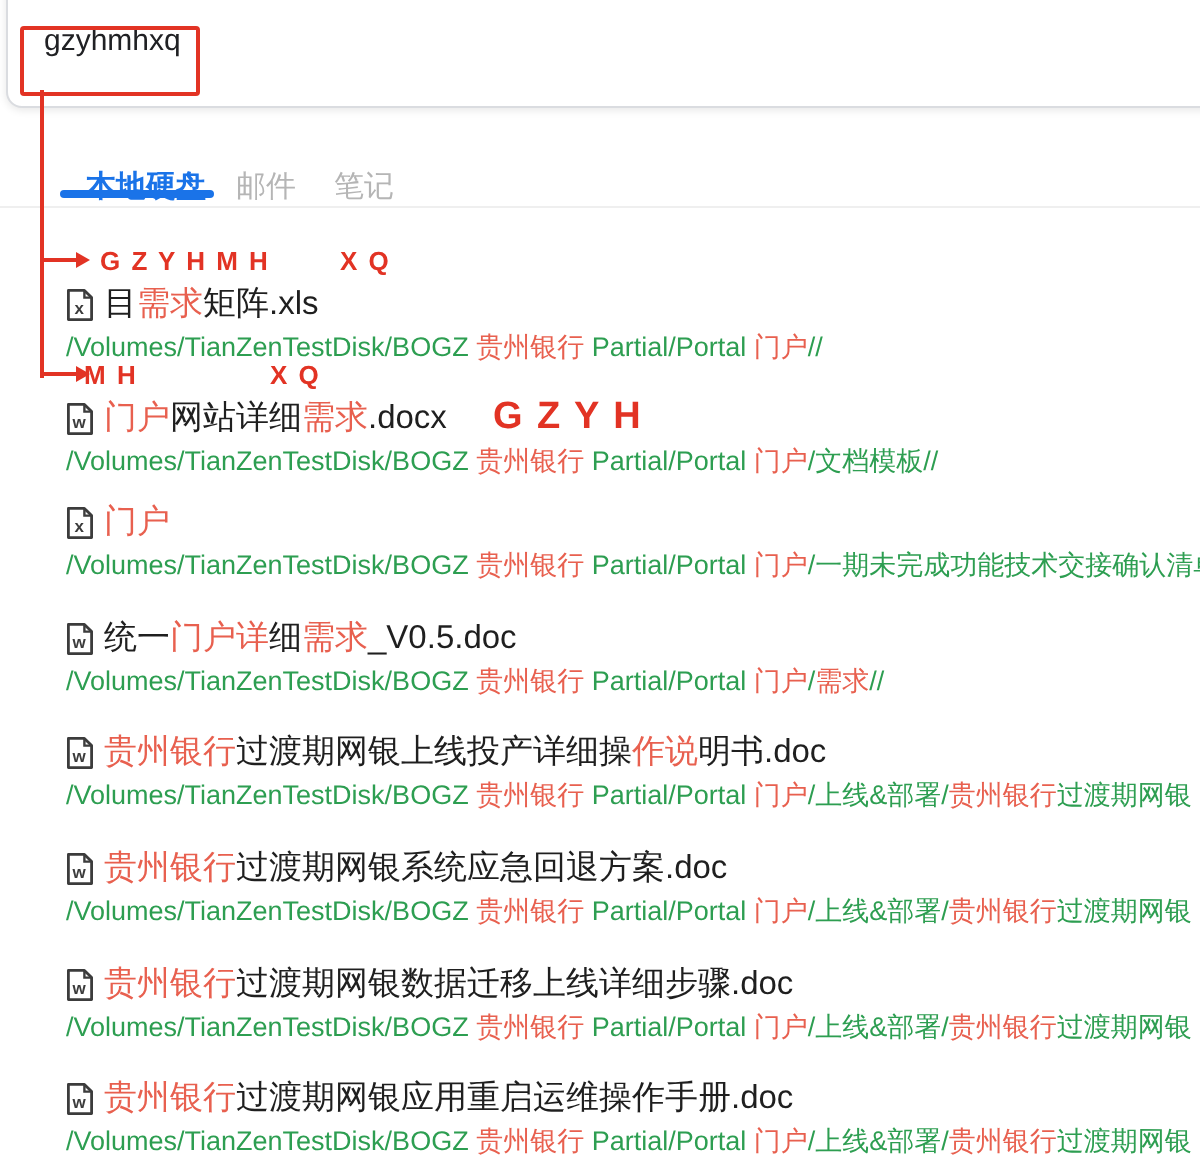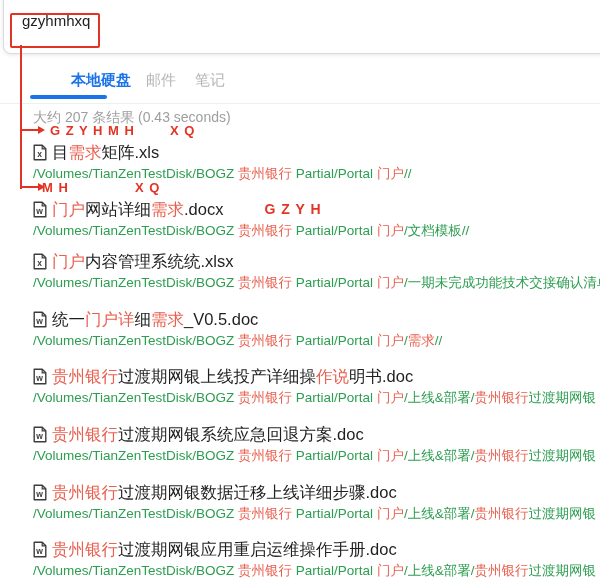--- a/index.html
+++ b/index.html
@@ -10,21 +10,21 @@
   .search-card{position:absolute;left:3px;right:3px;top:-10px;height:62px;
     background:#fff;border:1px solid #dadce0;border-radius:8px;
     box-shadow:0 1px 4px rgba(0,0,0,0.10);}
   .query-text{position:absolute;left:18px;top:21px;font-size:15px;color:#202124;white-space:pre;}
   .query-box{position:absolute;left:10px;top:13px;width:86px;height:31px;
     border:2px solid #e23324;border-radius:2px;}
   .search-icon{position:absolute;right:17px;top:19px;cursor:pointer;}
 
   
   .tabbar{position:absolute;left:0;top:55px;width:600px;height:48px;}
-  .tab{position:absolute;top:16px;font-size:15px;color:#b5b5b5;cursor:pointer;white-space:pre;margin-left:28px;}
+  .tab{position:absolute;top:29px;font-size:15px;color:#b5b5b5;cursor:pointer;white-space:pre;}
   .tab.active{color:#1a73e8;font-weight:bold;}
   .tab-underline{position:absolute;left:30px;top:40px;width:77px;height:4px;background:#1a73e8;border-radius:2px;}
   .tab-divider{position:absolute;left:0;top:103px;width:600px;height:1px;background:#efefef;}
 
   
   .stats{position:absolute;left:33px;top:109px;font-size:14px;color:#9e9e9e;white-space:pre;}
 
   
   .ann{position:absolute;color:#e23324;font-weight:bold;font-size:13px;letter-spacing:1px;white-space:pre;}
   .vline{position:absolute;left:20px;top:45px;width:2px;height:144px;background:#e23324;}
@@ -33,21 +33,21 @@
     border-bottom:4px solid transparent;border-left:7px solid #e23324;}
 
   
   .result{position:absolute;left:33px;width:760px;}
   .title-row{display:flex;align-items:center;font-size:16.5px;color:#1f1f1f;
     line-height:20px;white-space:pre;cursor:pointer;}
   .title-row .file-icon{margin-right:5px;flex:0 0 auto;}
   .hl{color:#e8604f;}
   .path-row{margin-top:4px;font-size:13.5px;line-height:16px;color:#2d9e51;white-space:pre;}
   .phl{color:#e8604f;}
-  .inline-ann{color:#e23324;font-weight:bold;font-size:14px;letter-spacing:1px;margin-left:41px;}
+  .inline-ann{color:#e23324;font-weight:bold;font-size:19px;letter-spacing:1px;margin-left:23px;}
 </style>
 </head>
 <body>
 
 <div class="screen">
 
   <div class="search-card">
     <span class="query-text">gzyhmhxq</span>
     <svg class="search-icon" width="22" height="22" viewBox="0 0 22 22">
       <circle cx="9" cy="9" r="5.6" fill="none" stroke="#4285f4" stroke-width="2"></circle>
@@ -57,21 +57,20 @@
   <div class="query-box"></div>
 
   <div class="tabbar">
     <span class="tab active" style="left:43px">本地硬盘</span>
     <span class="tab" style="left:118px">邮件</span>
     <span class="tab" style="left:167px">笔记</span>
     <span class="tab-underline"></span>
   </div>
   <div class="tab-divider"></div>
 
-  <div class="stats">大约 207 条结果 (0.43 seconds)</div>
 
   <div class="vline"></div>
   <div class="hline" style="top:129px"></div>
   <div class="arrowhead" style="left:38px;top:126px"></div>
   <div class="hline" style="top:186px"></div>
   <div class="arrowhead" style="left:38px;top:183px"></div>
 
   <span class="ann" style="left:50px;top:123px">G Z Y H M H</span>
   <span class="ann" style="left:170px;top:123px">X Q</span>
   <span class="ann" style="left:42px;top:180px">M H</span>
@@ -92,21 +91,21 @@
             <path d="M9.2 1.2 v3.6 h3.6" fill="none" stroke="#3c3c3c" stroke-width="1.2"></path>
             <text x="6.6" y="13" text-anchor="middle" font-size="8.5" font-weight="bold" fill="#3c3c3c">w</text>
           </svg><span class="hl">门户</span><span>网站详细</span><span class="hl">需求</span><span>.docx</span><span class="inline-ann">G Z Y H</span></div>
         <div class="path-row"><span>/Volumes/TianZenTestDisk/BOGZ </span><span class="phl">贵州银行</span><span> Partial/Portal </span><span class="phl">门户</span><span>/文档模板//</span></div>
       </div>
       <div class="result" style="top: 251px;">
         <div class="title-row"><svg width="14" height="17" viewBox="0 0 14 17" class="file-icon">
             <path d="M1.2 1.2 h8 l3.6 3.6 v11 h-11.6 z" fill="none" stroke="#3c3c3c" stroke-width="1.4" stroke-linejoin="round"></path>
             <path d="M9.2 1.2 v3.6 h3.6" fill="none" stroke="#3c3c3c" stroke-width="1.2"></path>
             <text x="6.6" y="13" text-anchor="middle" font-size="8.5" font-weight="bold" fill="#3c3c3c">x</text>
-          </svg><span class="hl">门户</span><span>内容管理系统统.xlsx</span></div>
+          </svg><span class="hl">门户</span></div>
         <div class="path-row"><span>/Volumes/TianZenTestDisk/BOGZ </span><span class="phl">贵州银行</span><span> Partial/Portal </span><span class="phl">门户</span><span>/一期未完成功能技术交接确认清单</span></div>
       </div>
       <div class="result" style="top: 309px;">
         <div class="title-row"><svg width="14" height="17" viewBox="0 0 14 17" class="file-icon">
             <path d="M1.2 1.2 h8 l3.6 3.6 v11 h-11.6 z" fill="none" stroke="#3c3c3c" stroke-width="1.4" stroke-linejoin="round"></path>
             <path d="M9.2 1.2 v3.6 h3.6" fill="none" stroke="#3c3c3c" stroke-width="1.2"></path>
             <text x="6.6" y="13" text-anchor="middle" font-size="8.5" font-weight="bold" fill="#3c3c3c">w</text>
           </svg><span>统一</span><span class="hl">门户详</span><span>细</span><span class="hl">需求</span><span>_V0.5.doc</span></div>
         <div class="path-row"><span>/Volumes/TianZenTestDisk/BOGZ </span><span class="phl">贵州银行</span><span> Partial/Portal </span><span class="phl">门户</span><span>/</span><span class="phl">需求</span><span>//</span></div>
       </div>

